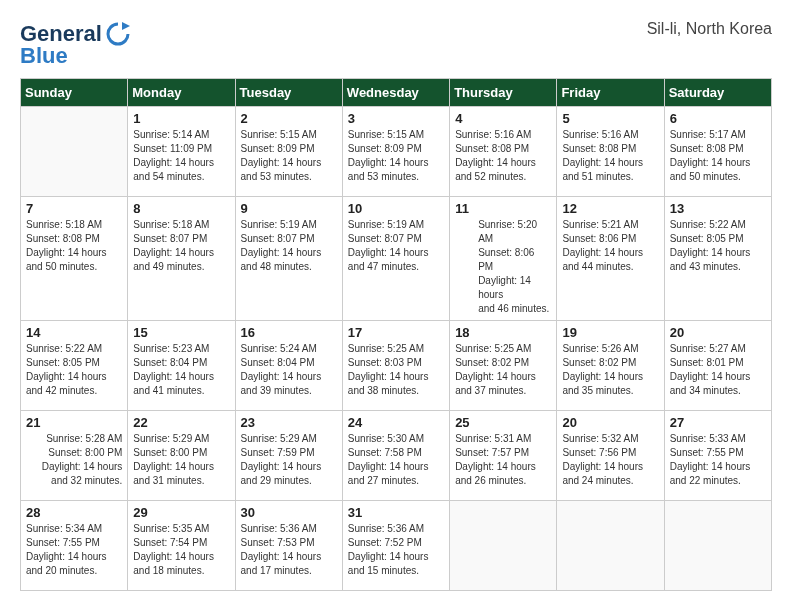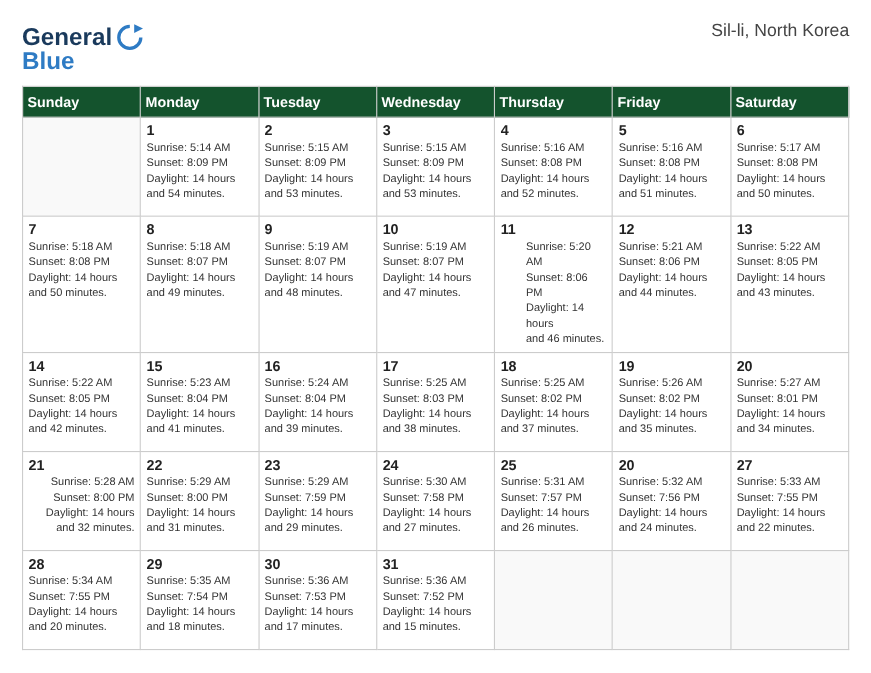--- a/index.html
+++ b/index.html
@@ -103,21 +103,21 @@
         <th>Friday</th>
         <th>Saturday</th>
       </tr>
   </thead>
   <tbody id="calendar-body">
       <tr>
         <td class="empty-cell"></td>
         <td>
           <span class="day-num">1</span>
           <div class="day-info" style="white-space: pre-line;">Sunrise: 5:14 AM
-Sunset: 8:09 PM
+Sunset: 11:09 PM
 Daylight: 14 hours
 and 54 minutes.</div>
         </td>
         <td>
           <span class="day-num">2</span>
           <div class="day-info" style="white-space: pre-line;">Sunrise: 5:15 AM
 Sunset: 8:09 PM
 Daylight: 14 hours
 and 53 minutes.</div>
         </td>

